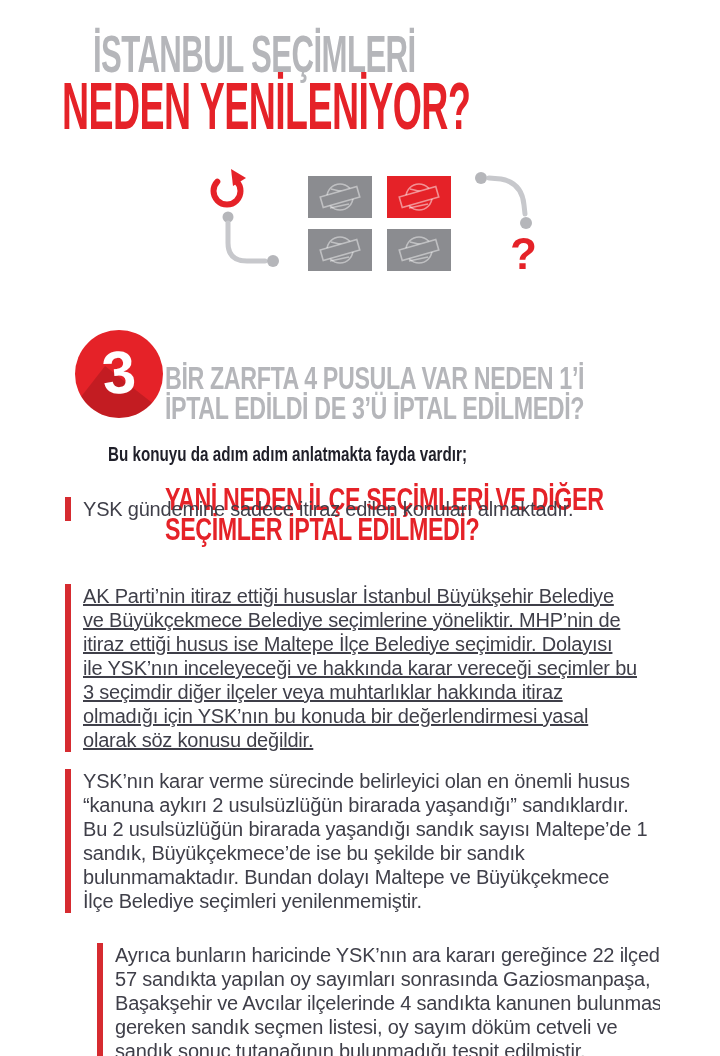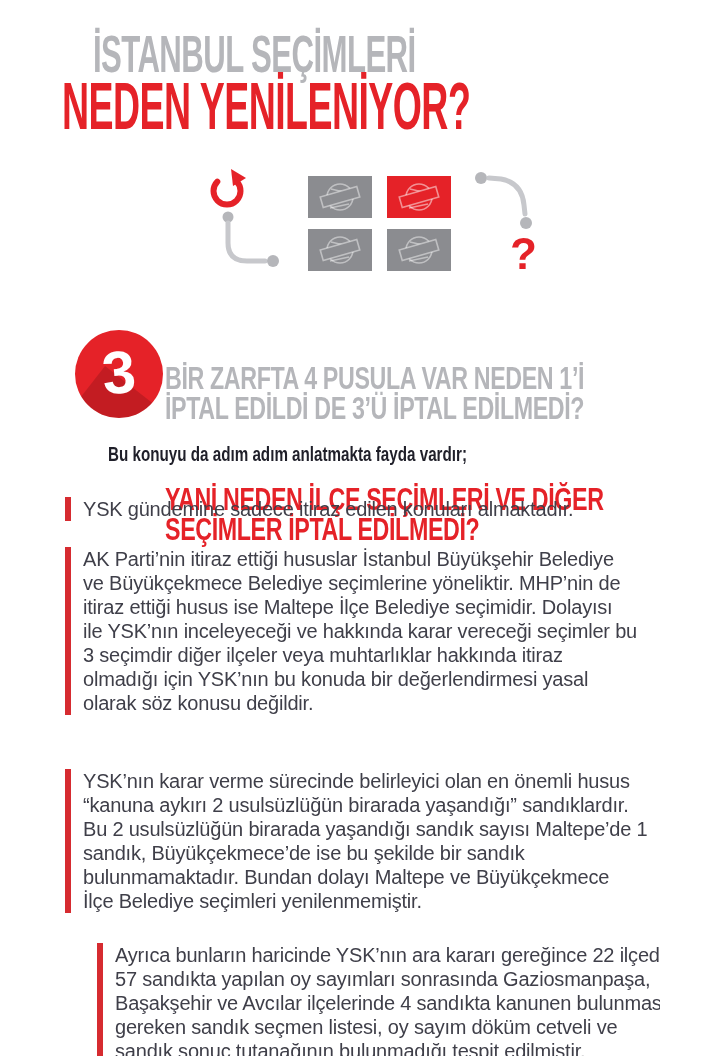--- a/index.html
+++ b/index.html
@@ -50,21 +50,21 @@
     position:absolute;left:108px;top:443px;font-size:20px;font-weight:bold;
     color:var(--intro-text);white-space:pre;transform:scaleX(0.76);transform-origin:0 0;
   }
   
   .para{
     position:absolute;left:65px;border-left:6px solid var(--bar-red);
     padding-left:12px;font-size:20px;line-height:24px;color:var(--body-text);
     white-space:pre;letter-spacing:-0.2px;
   }
   .para.p1{top:497px;}
-  .para.p2{top:547px;}
+  .para.p2{top:584px;text-decoration:underline;}
   .para.p3{top:769px;}
   .para.p4{top:943px;margin-left:32px;}
 </style>
 </head>
 <body>
 
 <div class="page">
 
   <div class="title1">İSTANBUL SEÇİMLERİ</div>
   <div class="title2">NEDEN YENİLENİYOR?</div>

